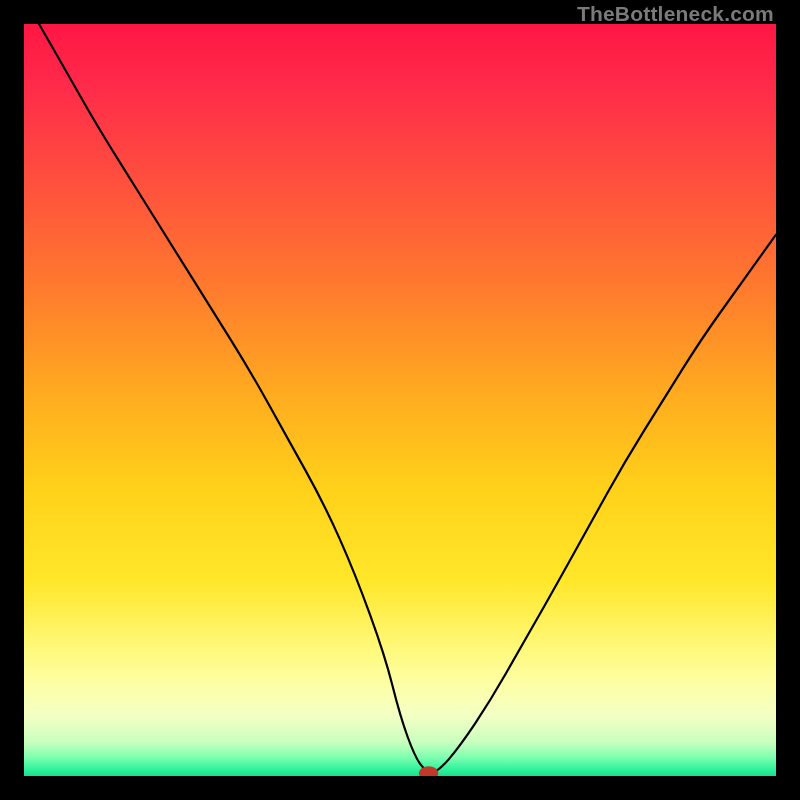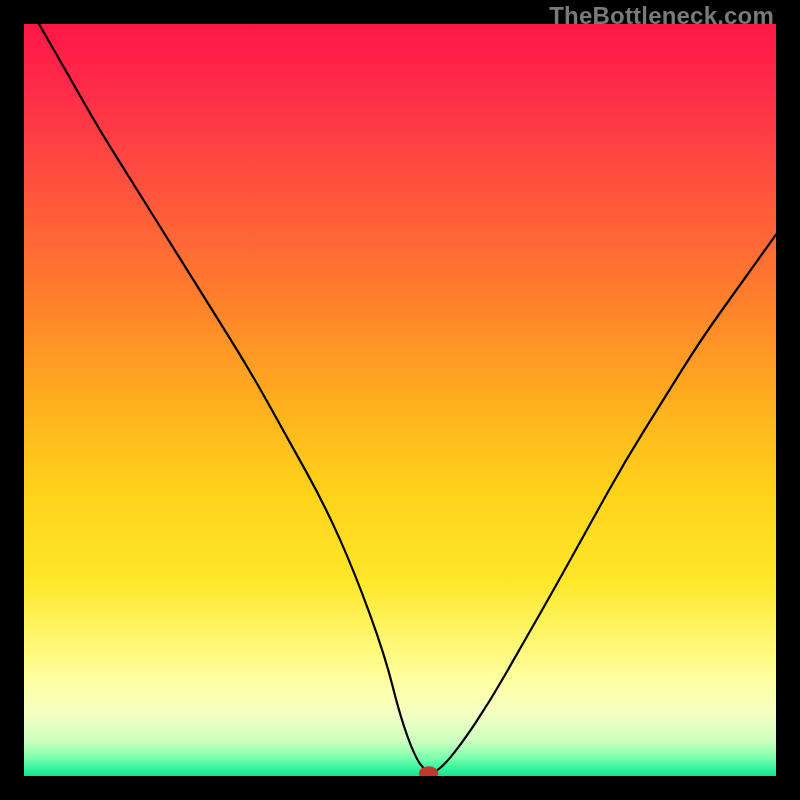--- a/index.html
+++ b/index.html
@@ -24,21 +24,21 @@
     left: 0;
     top: 0;
     width: 752px;
     height: 752px;
   }
   .watermark {
     position: absolute;
     top: 2px;
     right: 26px;
     color: #7a7a7a;
-    font-size: 24px;
+    font-size: 21px;
     font-weight: 600;
     letter-spacing: 0.2px;
     user-select: none;
   }
   .curve {
     fill: none;
     stroke: #000;
     stroke-width: 2.2;
     stroke-linecap: round;
     stroke-linejoin: round;

